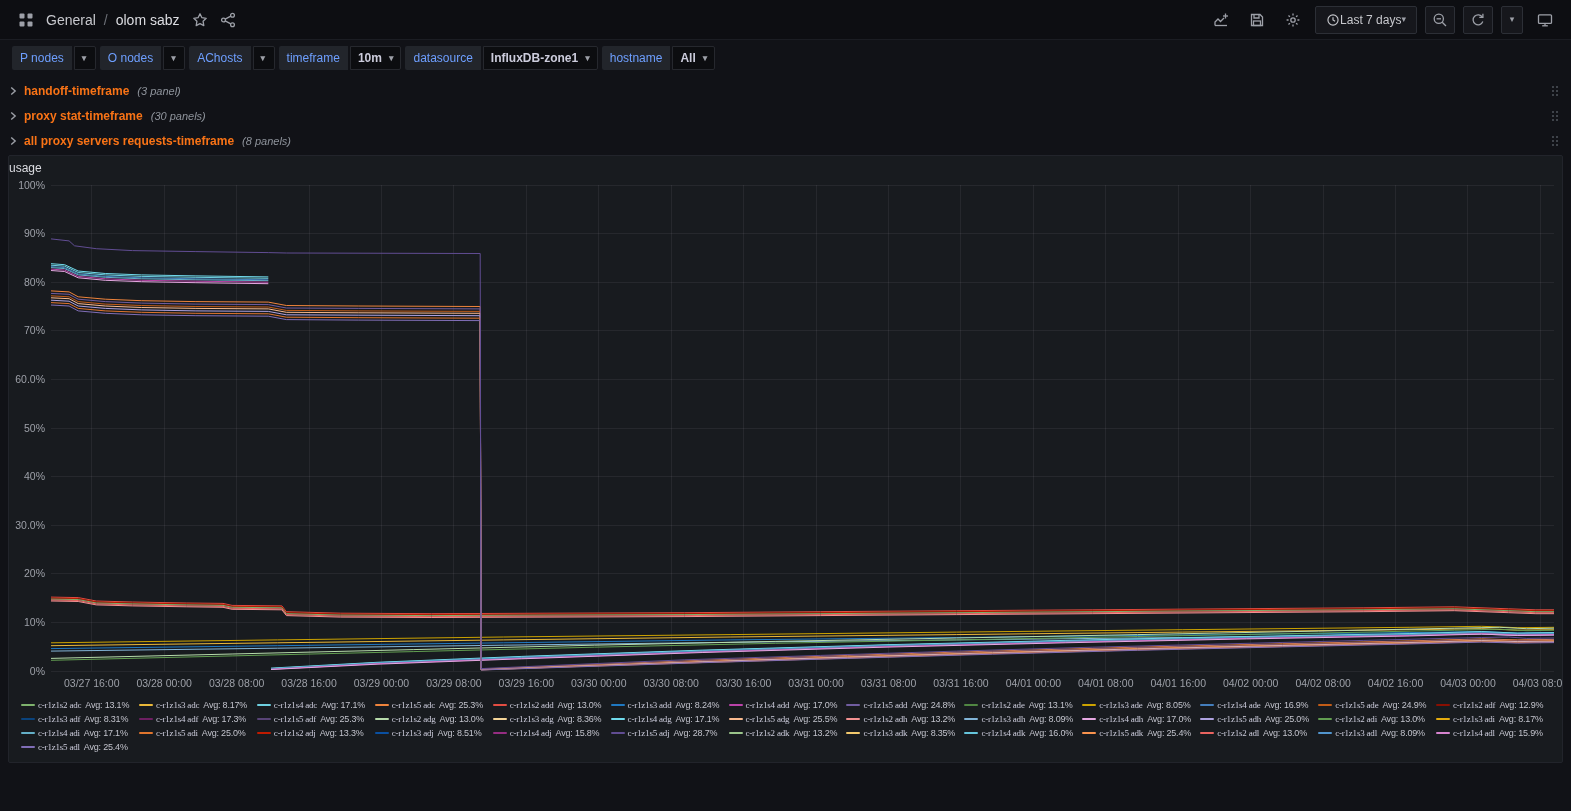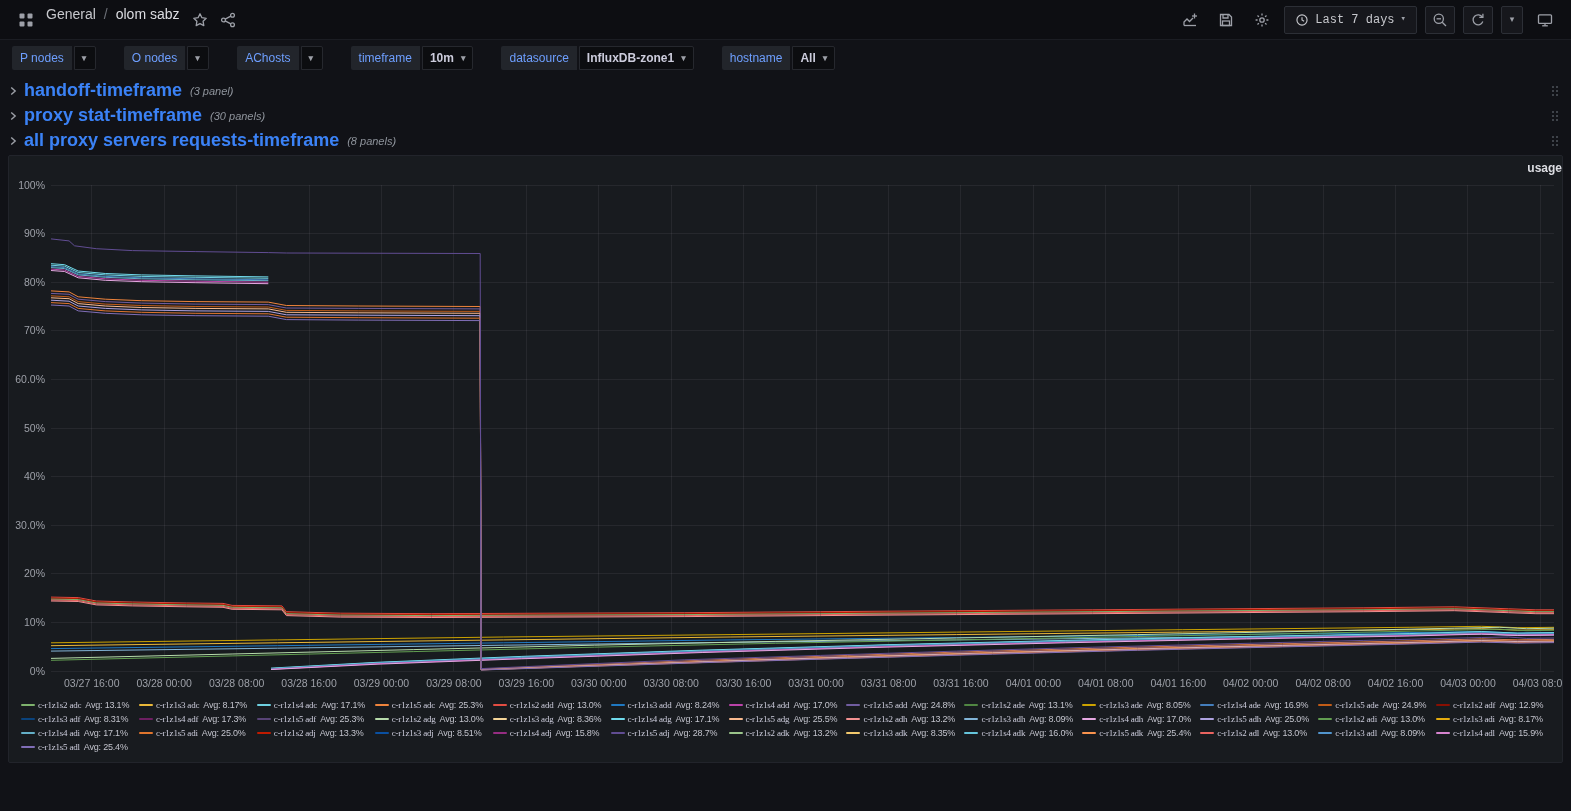--- a/index.html
+++ b/index.html
@@ -10,72 +10,72 @@
     font-family:"Liberation Sans", sans-serif;
     font-size:13px;
   }
   button { font-family:inherit; }
 
   
   .topbar {
     height:40px; display:flex; align-items:center; justify-content:space-between;
     padding:0 12px; background:#0d0e12; border-bottom:1px solid #1b1d23;
   }
-  .topbar-left, .topbar-right { display:flex; align-items:flex-start; }
+  .topbar-left, .topbar-right { display:flex; align-items:center; }
   .icon-btn {
     background:transparent; border:none; color:#9da0a8; cursor:pointer;
     width:28px; height:28px; display:inline-flex; align-items:center; justify-content:center;
     padding:0; border-radius:2px;
   }
   .icon-btn.bordered { background:#16171c; border:1px solid #2c2f36; width:30px; }
   .icon-btn.narrow { width:22px; }
   .icon { width:16px; height:16px; display:block; }
   .breadcrumb { display:flex; align-items:center; font-size:14px; margin:0 6px 0 6px; white-space:nowrap; }
   .crumb-folder { color:#c7c8cd; cursor:pointer; }
   .crumb-sep { color:#6c7077; margin:0 8px; }
   .crumb-title { color:#dcdde2; cursor:pointer; }
   .topbar-right > * { margin-left:8px; }
   .time-picker {
-    display:inline-flex; align-items:center; gap:6px; height:28px; padding:0 10px;
+    display:inline-flex; align-items:center; gap:0; height:28px; padding:0 10px;
     background:#16171c; border:1px solid #2c2f36; border-radius:2px;
-    color:#c7c8cd; font-size:12px; cursor:pointer; white-space:nowrap;font-family:Liberation Mono, monospace;
+    color:#c7c8cd; font-size:12px; cursor:pointer; white-space:nowrap;
   }
   .caret { font-size:9px; color:#9da0a8; line-height:1; }
 
   
-  .variables-bar { display:flex; align-items:center; gap:28px; padding:6px 12px; height:36px; }
+  .variables-bar { display:flex; align-items:center; gap:4px; padding:6px 12px; height:36px; }
   .var { display:flex; align-items:center; }
   .var-label {
     background:#22252b; color:#6e9fff; font-size:12px; height:24px;
     display:inline-flex; align-items:center; padding:0 8px; border-radius:2px 0 0 2px; cursor:pointer;
   }
   .var-value {
     background:#0c0d10; border:1px solid #26282e; color:#ccccdc; font-size:12px; height:24px;
     display:inline-flex; align-items:center; gap:7px; padding:0 7px; margin-left:2px;
     border-radius:0 2px 2px 0; cursor:pointer; min-width:22px; font-weight:600;
   }
   .var-value .vv:empty { display:none; }
 
   
   .dash-area { padding:2px 0 0 0; }
   .row-header {
     height:25px; display:flex; align-items:center; padding:0 8px 0 6px; cursor:pointer;
   }
   .chev { color:#9da0a8; width:14px; height:14px; display:inline-flex; margin-right:4px; flex:none; }
   .chev svg { width:14px; height:14px; }
-  .row-title { font-size:18px; font-weight:700; color:#3b82f6; white-space:nowrap; }
+  .row-title { font-size:12px; font-weight:700; color:#f97316; white-space:nowrap; }
   .row-count { font-size:11px; font-style:italic; color:#8e939b; margin-left:8px; white-space:nowrap; }
   .row-drag { margin-left:auto; color:#4f545c; width:16px; height:16px; cursor:grab; }
 
   
   .panel {
     margin:2px 8px 8px 8px; background:#181b1f; border:1px solid #22242b; border-radius:2px;
     height:608px; display:flex; flex-direction:column; overflow:hidden;
   }
-  .panel-title { text-align:right; font-size:12px; font-weight:700; color:#dcdde2; padding:5px 0 2px 0; cursor:pointer; }
+  .panel-title { text-align:left; font-size:12px; font-weight:400; color:#dcdde2; padding:5px 0 2px 0; cursor:pointer; }
   .chart { width:100%; height:auto; display:block; flex:none; }
   .chart text { font-family:"Liberation Sans", sans-serif; }
   .ylab { fill:#9da0a8; font-size:10.5px; text-anchor:end; }
   .xlab { fill:#9da0a8; font-size:10.5px; text-anchor:middle; }
   .grid { stroke:rgba(204,204,220,0.08); stroke-width:1; shape-rendering:crispEdges; }
 
   
   .legend {
     display:grid; grid-template-columns:repeat(13, 1fr);
     column-gap:4px; row-gap:2px; padding:2px 12px 8px 12px;

